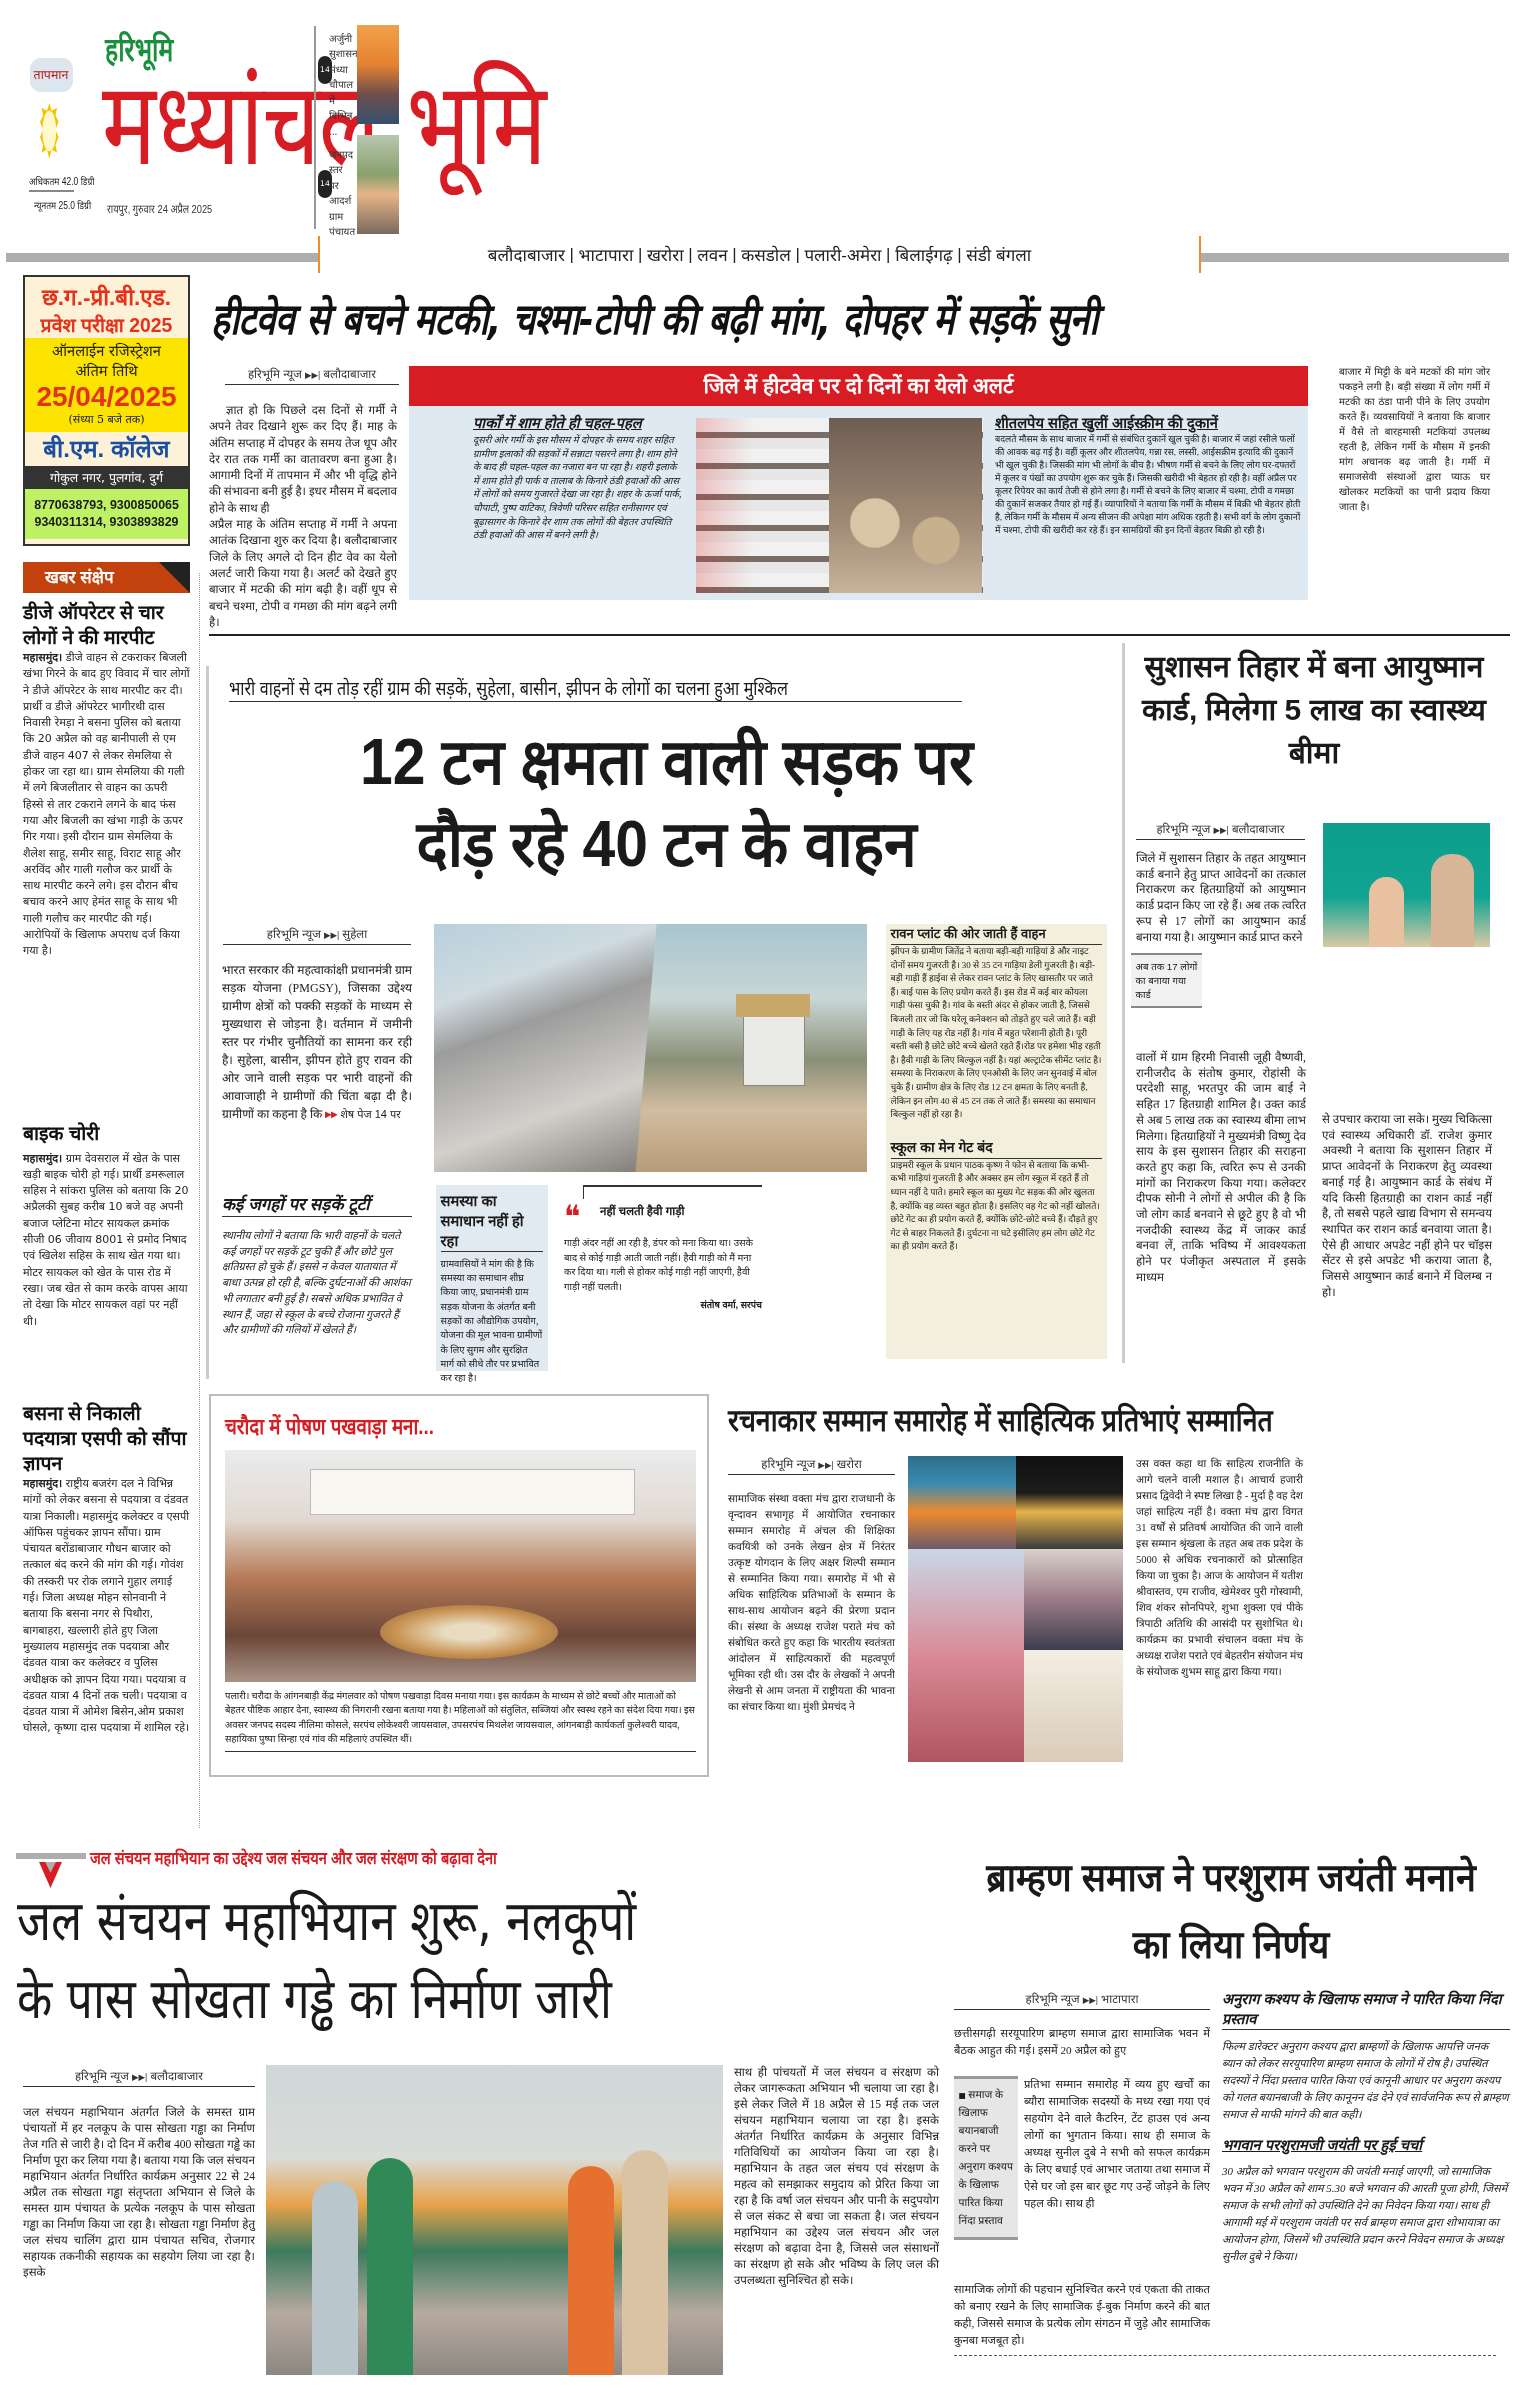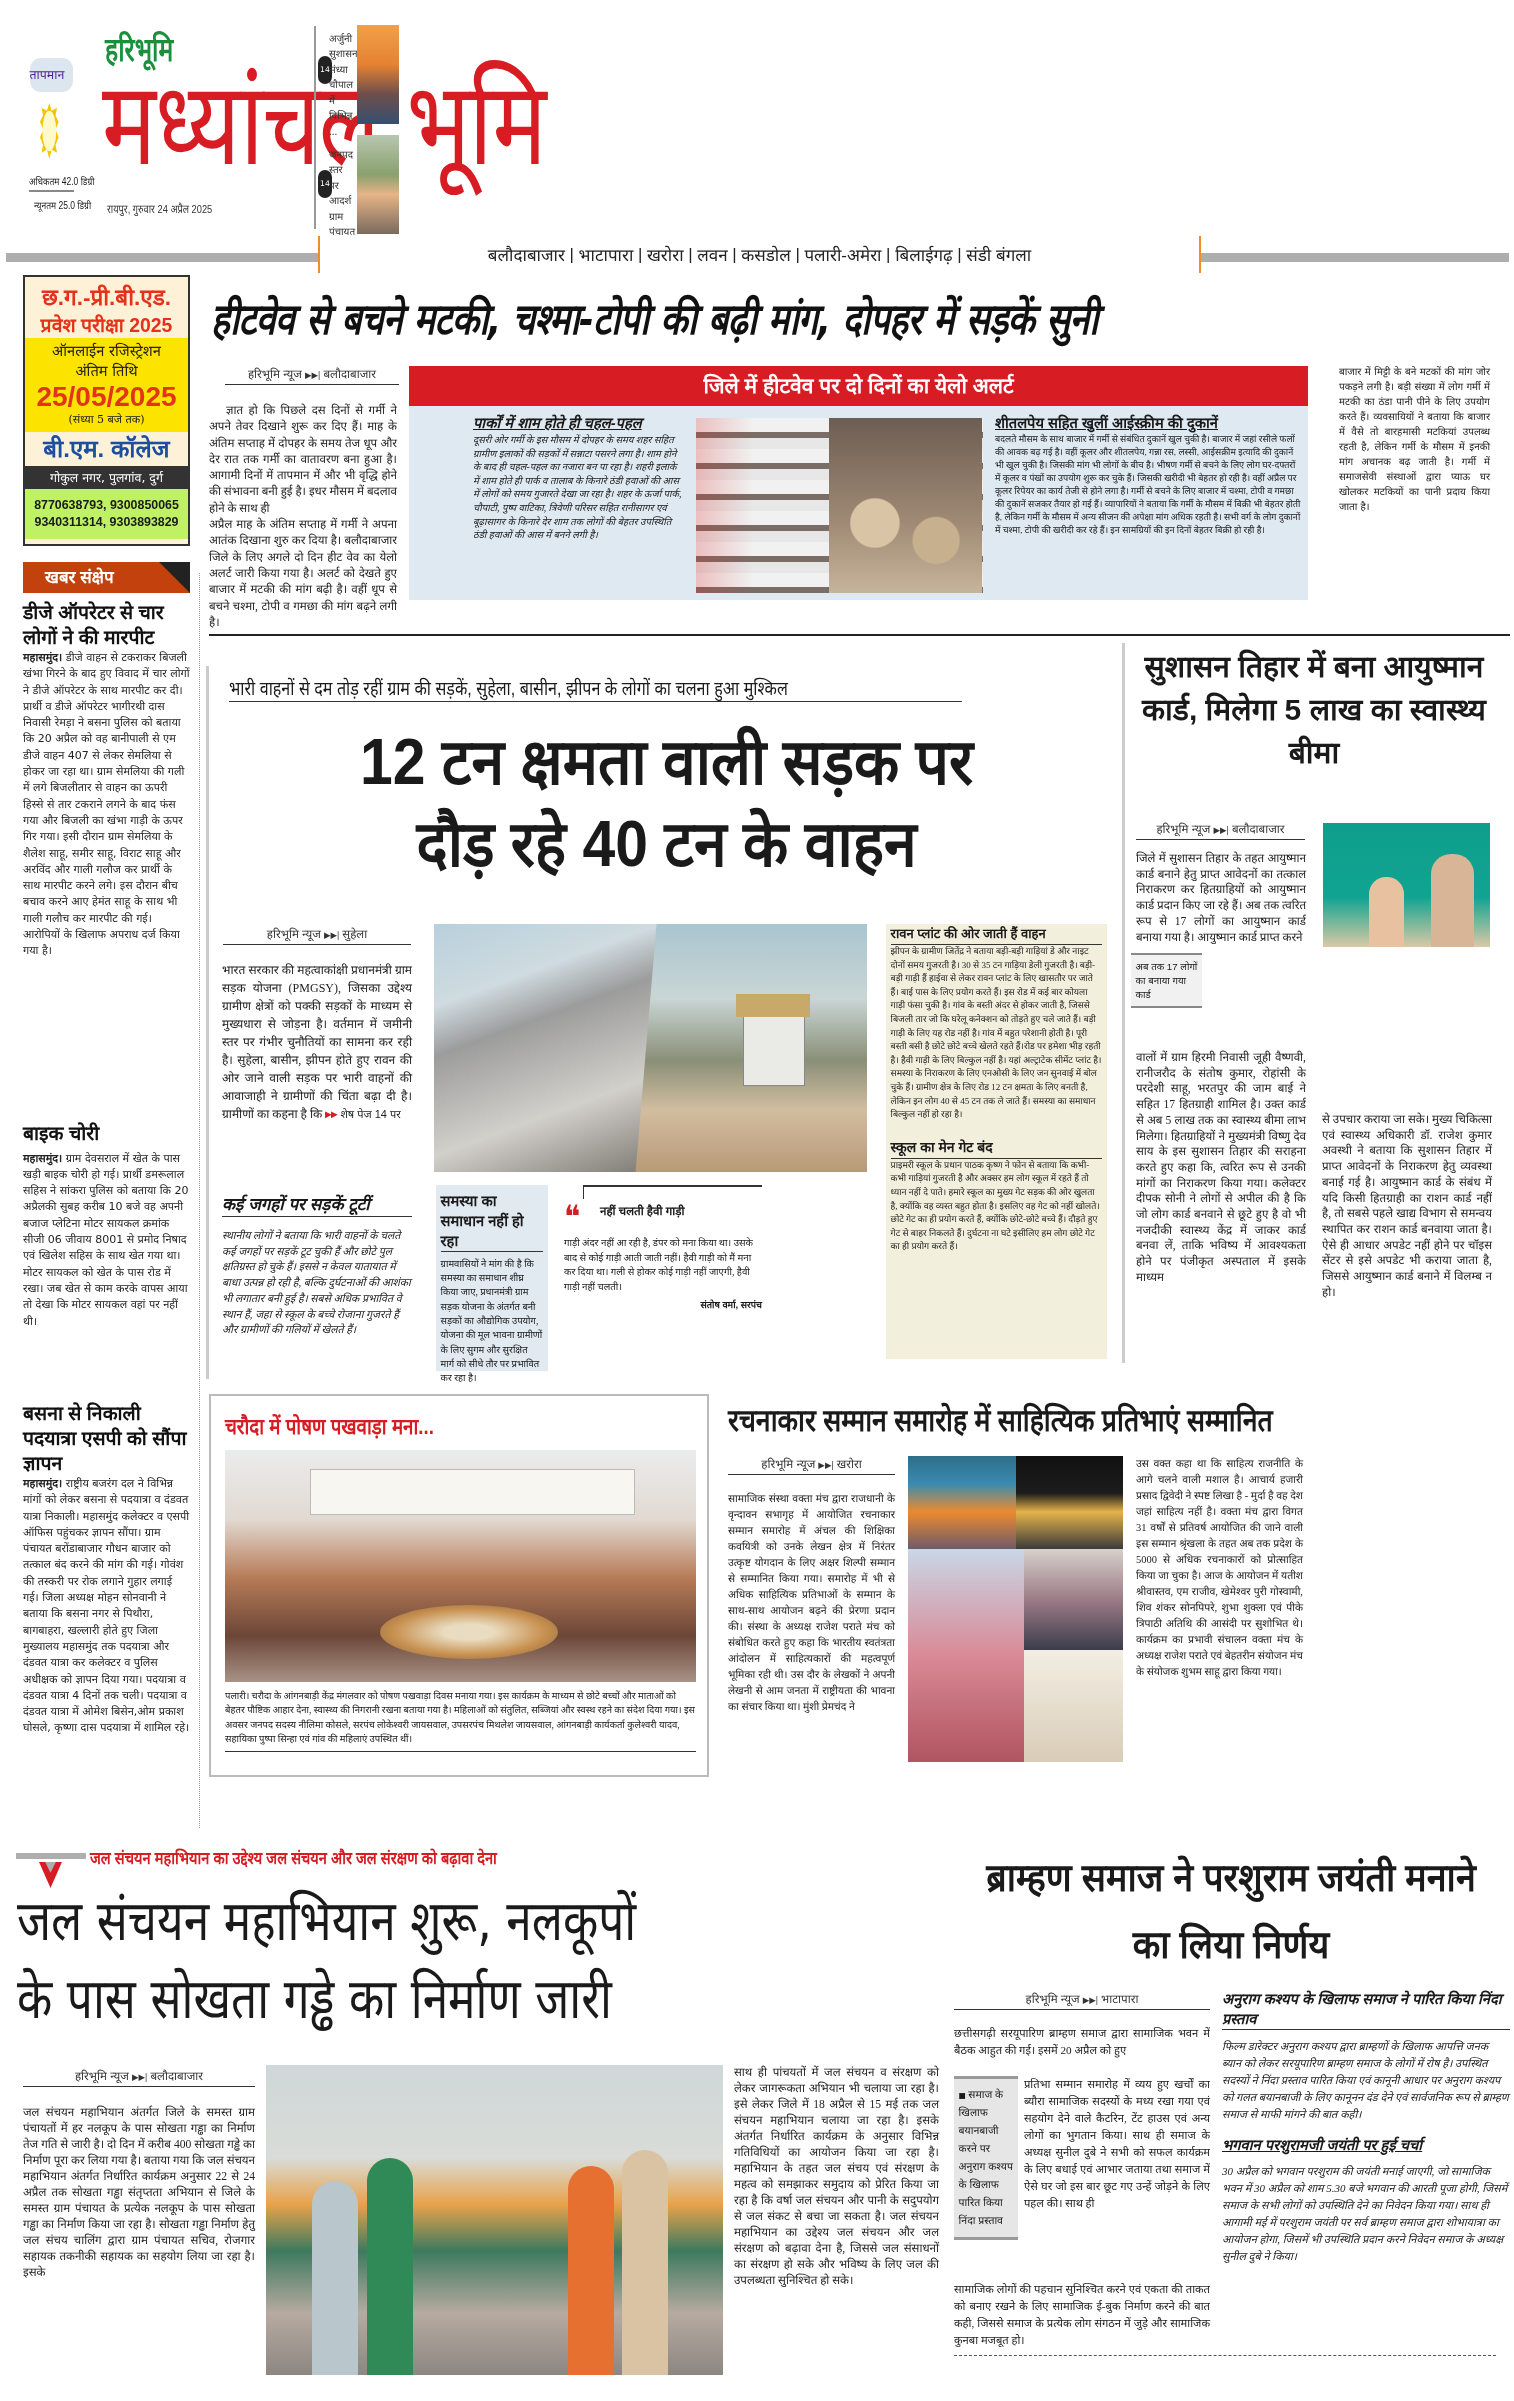--- a/index.html
+++ b/index.html
@@ -25,21 +25,21 @@
 .hline{background:#222}
 .grey-bar{background:#aeaeae}
 .sidebar-head{font-family:"Liberation Sans",sans-serif;font-weight:bold;font-size:19.4px;line-height:25px;color:#111}
 .brief-text{font-family:"DejaVu Sans",sans-serif;font-size:11px;line-height:16.3px;color:#222}
 .it{font-style:italic}
 </style>
 </head>
 <body>
 
 <div class="abs" style="left:28px;top:53px;width:46px;">
-  <div style="position:absolute;left:1.5px;top:4.6px;width:43px;height:34px;line-height:34px;background:#dce6ee;border-radius:11px;font-family:'Liberation Sans',sans-serif;font-size:12.4px;color:#4c1d95;">तापमान</div>
+  <div style="position:absolute;left:1.5px;top:4.6px;width:43px;height:34px;line-height:34px;background:#dce6ee;border-radius:11px;text-align:center;font-family:'Liberation Sans',sans-serif;font-size:12.4px;color:#b91c1c;">तापमान</div>
 </div>
 <div class="abs" style="left:40px;top:103px;width:18.6px;height:56px;">
   <svg width="18.6" height="56" viewBox="0 0 24 72">
       <polygon points="12,0 15,10 22,6 20,16 24,24 20,34 24,44 20,54 22,64 15,60 12,72 9,60 2,64 4,54 0,44 4,34 0,24 4,16 2,6 9,10" fill="#f5c400"></polygon>
       <ellipse cx="12" cy="36" rx="9" ry="26" fill="#fff9cc"></ellipse>
     </svg>
 </div>
 <div class="abs" style="left:29px;top:174px;width:46px;font-family:'Liberation Sans',sans-serif;font-size:10px;transform:scaleX(0.85);transform-origin:left;white-space:nowrap;">अधिकतम 42.0 डिग्री</div>
 <div class="abs hline" style="left:29px;top:190px;width:45px;height:1.5px;background:#888"></div>
 <div class="abs" style="left:34px;top:198px;width:46px;font-family:'Liberation Sans',sans-serif;font-size:10px;transform:scaleX(0.85);transform-origin:left;white-space:nowrap;">न्यूनतम 25.0 डिग्री</div>
@@ -78,21 +78,21 @@
     <span style="margin:0 4.6px">|</span>
   <span>संडी बंगला</span>
 </div>
 
 <div class="abs" style="left:23px;top:275px;width:167px;height:271px;border:2.3px solid #333;background:#fdf2d8;text-align:center;">
   <div style="font-family:'Liberation Sans',sans-serif;font-weight:bold;font-size:22.5px;line-height:31px;color:#e4321b;margin-top:4.6px;">छ.ग.-प्री.बी.एड.</div>
   <div style="font-family:'Liberation Sans',sans-serif;font-weight:bold;font-size:19.4px;line-height:25px;color:#e4321b;">प्रवेश परीक्षा 2025</div>
   <div style="background:#fde300;padding:3.1px 0 4.6px;">
     <div style="font-size:14.7px;line-height:20px;color:#222;">ऑनलाईन रजिस्ट्रेशन</div>
     <div style="font-size:14.7px;line-height:20px;color:#222;">अंतिम तिथि</div>
-    <div style="font-family:'Liberation Sans',sans-serif;font-weight:bold;font-size:28px;line-height:31px;color:#e4321b;">25/05/2025</div>
+    <div style="font-family:'Liberation Sans',sans-serif;font-weight:bold;font-size:28px;line-height:31px;color:#e4321b;">25/04/2025</div>
     <div style="font-family:'DejaVu Serif',serif;font-size:11px;line-height:15.5px;">(संध्या 5 बजे तक)</div>
   </div>
   <div style="font-family:'Liberation Sans',sans-serif;font-weight:bold;font-size:24px;line-height:34px;color:#1d4fa0;">बी.एम. कॉलेज</div>
   <div style="background:#333;color:#fff;font-size:12.4px;line-height:23px;">गोकुल नगर, पुलगांव, दुर्ग</div>
   <div style="background:#bef264;padding:8px 0;">
     <div style="font-family:'Liberation Sans',sans-serif;font-weight:bold;font-size:12.4px;line-height:17px;">8770638793, 9300850065</div>
     <div style="font-family:'Liberation Sans',sans-serif;font-weight:bold;font-size:12.4px;line-height:17px;">9340311314, 9303893829</div>
   </div>
 </div>
 

